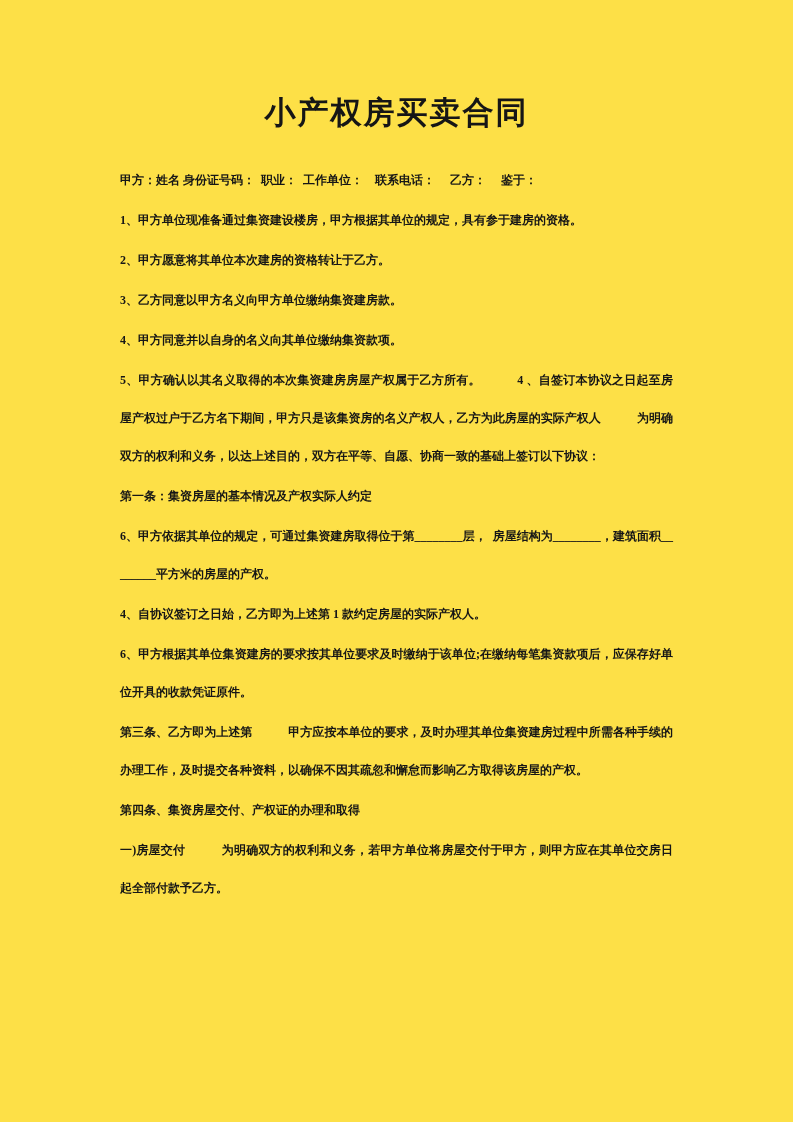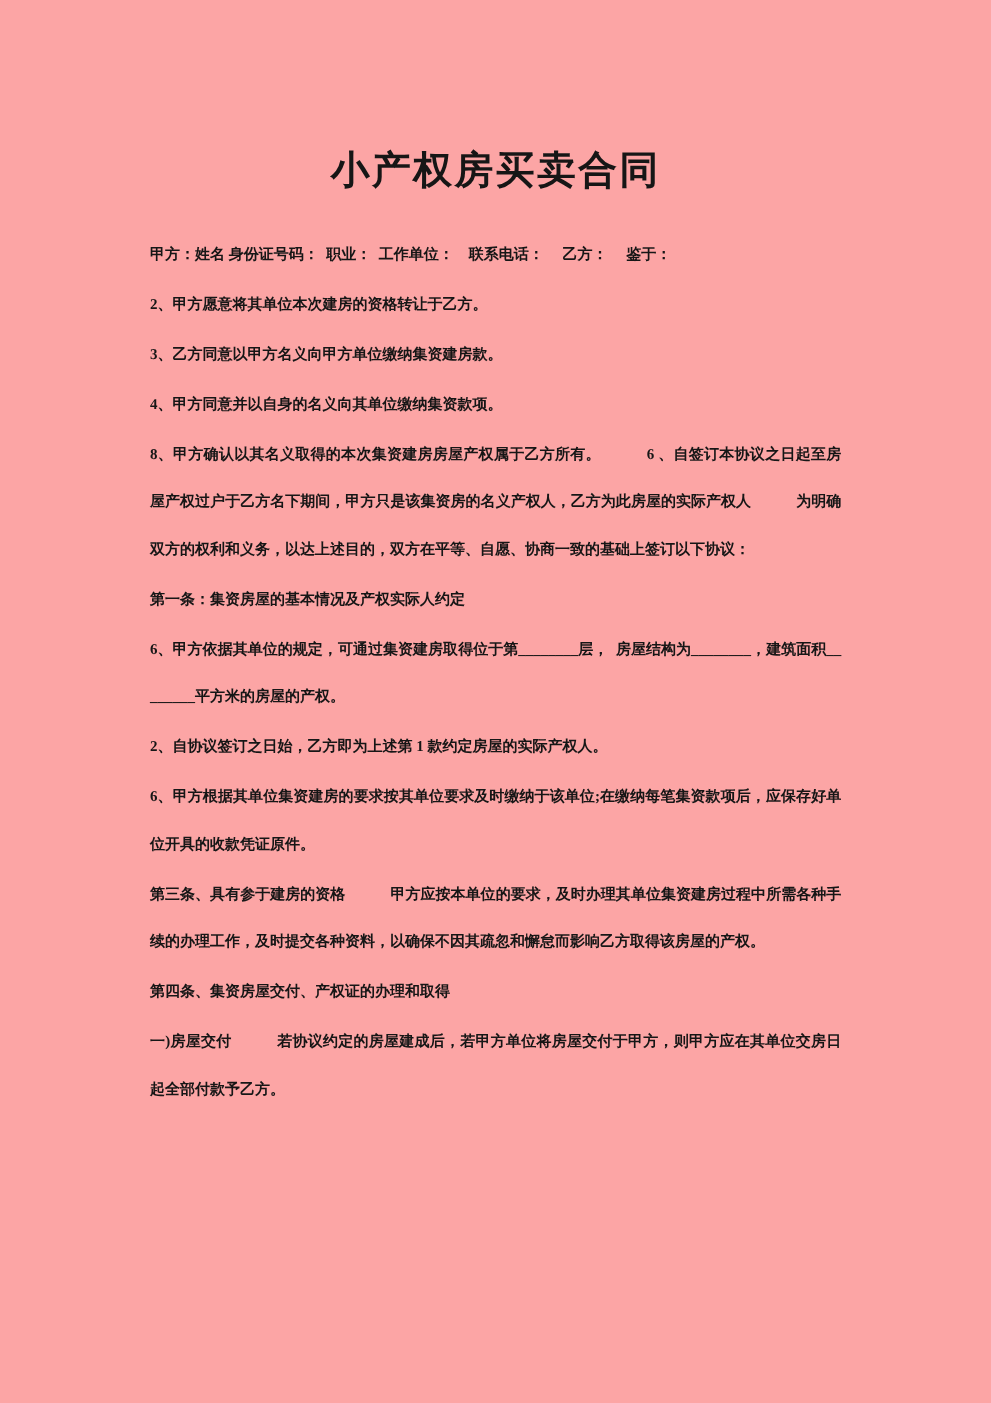--- a/index.html
+++ b/index.html
@@ -11,22 +11,22 @@
     width: 793px;
     height: 1122px;
     overflow: hidden;
     font-family: "Liberation Serif", serif;
     color: #161616;
   }
   .page {
     box-sizing: border-box;
     width: 793px;
     height: 1122px;
-    padding: 114px 120px 0 120px;
-    background: #fca5a5;
+    padding: 91px 120px 0 120px;
+    background: #fde047;
   }
   .doc-title {
     font-size: 31px;
     line-height: 44px;
     font-weight: 700;
     text-align: center;
     margin: 0 0 26px 0;
     letter-spacing: 2px;
     white-space: nowrap;
   }
@@ -40,24 +40,25 @@
     font-weight: bold;
   }
 </style>
 </head>
 <body>
 
 <div class="page">
   <h1 class="doc-title">小产权房买卖合同</h1>
 
   <p class="para">甲方：姓名 身份证号码：  职业：  工作单位：    联系电话：     乙方：     鉴于：</p>
+  <p class="para">1、甲方单位现准备通过集资建设楼房，甲方根据其单位的规定，具有参于建房的资格。</p>
   <p class="para">2、甲方愿意将其单位本次建房的资格转让于乙方。</p>
   <p class="para">3、乙方同意以甲方名义向甲方单位缴纳集资建房款。</p>
   <p class="para">4、甲方同意并以自身的名义向其单位缴纳集资款项。</p>
-  <p class="para">8、甲方确认以其名义取得的本次集资建房房屋产权属于乙方所有。　　　6 、自签订本协议之日起至房屋产权过户于乙方名下期间，甲方只是该集资房的名义产权人，乙方为此房屋的实际产权人　　　为明确双方的权利和义务，以达上述目的，双方在平等、自愿、协商一致的基础上签订以下协议：</p>
+  <p class="para">5、甲方确认以其名义取得的本次集资建房房屋产权属于乙方所有。　　　4 、自签订本协议之日起至房屋产权过户于乙方名下期间，甲方只是该集资房的名义产权人，乙方为此房屋的实际产权人　　　为明确双方的权利和义务，以达上述目的，双方在平等、自愿、协商一致的基础上签订以下协议：</p>
   <p class="para">第一条：集资房屋的基本情况及产权实际人约定</p>
   <p class="para">6、甲方依据其单位的规定，可通过集资建房取得位于第________层，  房屋结构为________，建筑面积________平方米的房屋的产权。</p>
-  <p class="para">2、自协议签订之日始，乙方即为上述第 1 款约定房屋的实际产权人。</p>
+  <p class="para">4、自协议签订之日始，乙方即为上述第 1 款约定房屋的实际产权人。</p>
   <p class="para">6、甲方根据其单位集资建房的要求按其单位要求及时缴纳于该单位;在缴纳每笔集资款项后，应保存好单位开具的收款凭证原件。</p>
-  <p class="para">第三条、具有参于建房的资格　　　甲方应按本单位的要求，及时办理其单位集资建房过程中所需各种手续的办理工作，及时提交各种资料，以确保不因其疏忽和懈怠而影响乙方取得该房屋的产权。</p>
+  <p class="para">第三条、乙方即为上述第　　　甲方应按本单位的要求，及时办理其单位集资建房过程中所需各种手续的办理工作，及时提交各种资料，以确保不因其疏忽和懈怠而影响乙方取得该房屋的产权。</p>
   <p class="para">第四条、集资房屋交付、产权证的办理和取得</p>
-  <p class="para">一)房屋交付　　　若协议约定的房屋建成后，若甲方单位将房屋交付于甲方，则甲方应在其单位交房日起全部付款予乙方。</p>
+  <p class="para">一)房屋交付　　　为明确双方的权利和义务，若甲方单位将房屋交付于甲方，则甲方应在其单位交房日起全部付款予乙方。</p>
 </div>
 
 </body></html>

